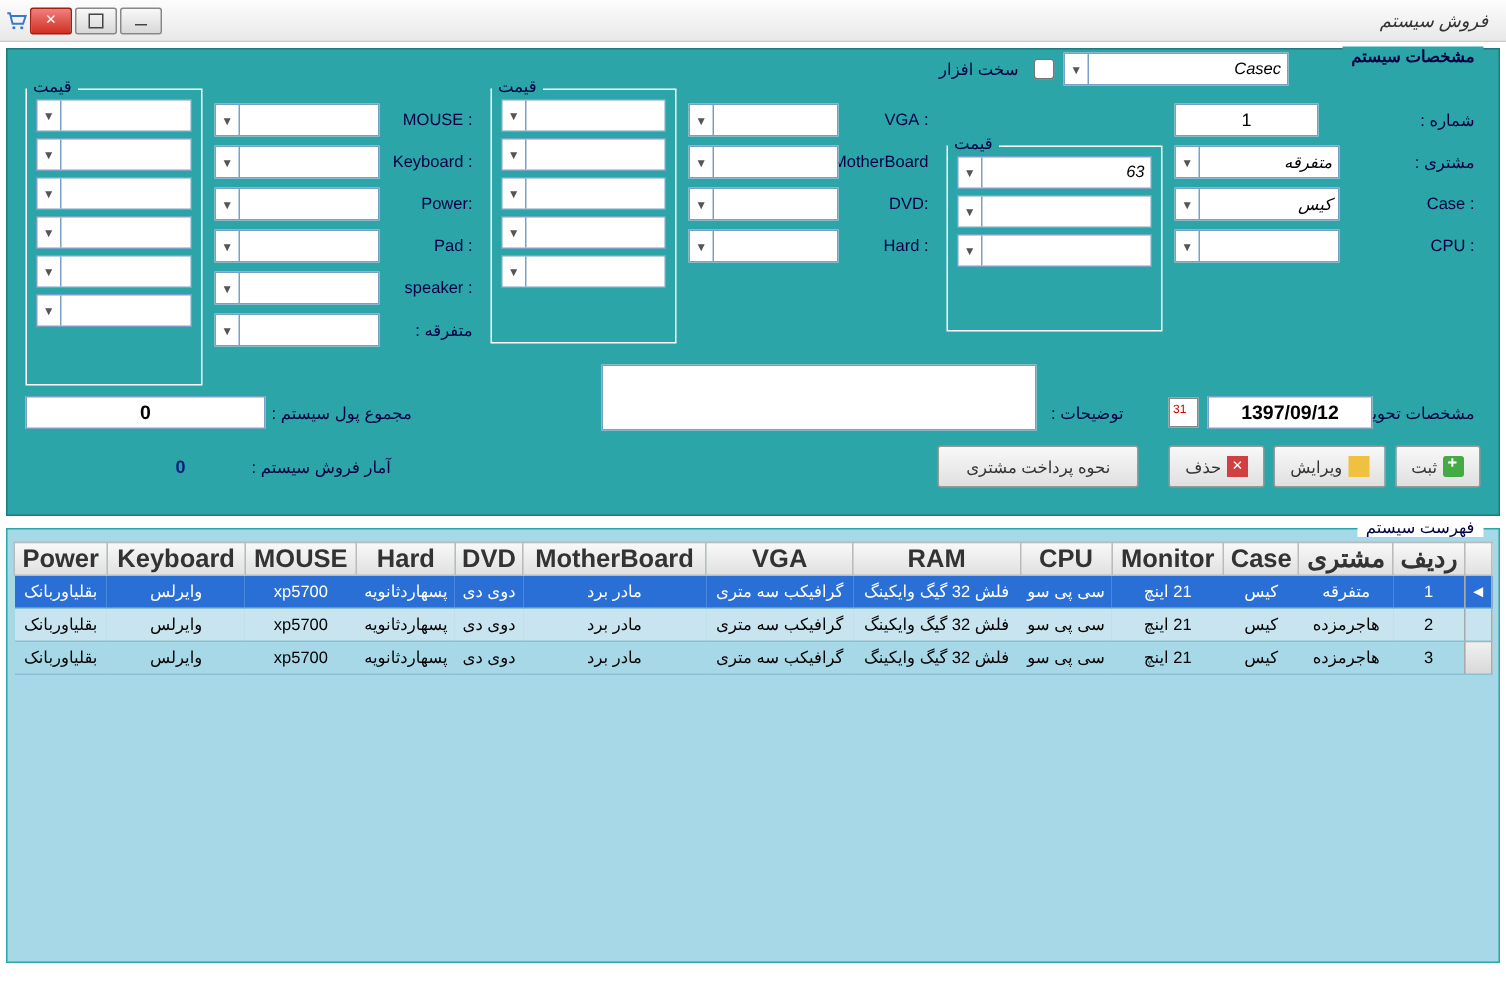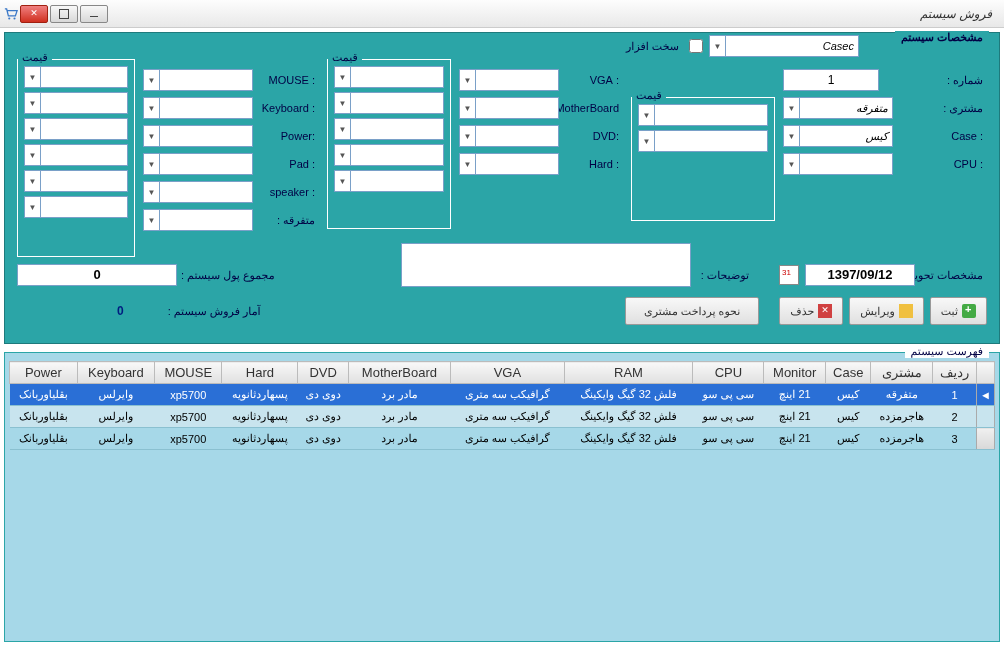--- a/index.html
+++ b/index.html
@@ -41,21 +41,21 @@
 .ico-del::before{content:"✕"; color:#fff; font-size:9px; position:absolute; left:3px; top:1px;}
 .ico-cal { border:1px solid #888; background:#fff; position:relative;}
 .ico-cal::before{content:"31"; font-size:8px; color:#c00; position:absolute; left:2px; top:2px;}
 
 .stats { color: #001d80; font-weight:bold; font-size:12px; }
 
 .list-panel { border: 1px solid #2ba5a7; margin-top: 8px; height: 290px; position:relative; background:#a6d8e8; }
 .list-panel .group-title2 { position:absolute; top:-8px; right:10px; background:#fff; padding:0 6px; color:#004; }
 
 .grid { width: 100%; border-collapse: collapse; background: #a6d8e8; direction: rtl; }
-.grid th { background: linear-gradient(#f8f8f8,#e0e0e0); border: 1px solid #bbb; height: 22px; font-weight: normal; color:#333; font-size:13px; padding:0 2px; }
+.grid th { background: linear-gradient(#f8f8f8,#e0e0e0); border: 1px solid #bbb; height: 22px; font-weight: bold; color:#333; font-size:17px; padding:0 2px; }
 .grid td { border-bottom: 1px solid #8ac0d0; height: 22px; text-align: center; font-size: 11px; padding:0 2px; white-space:nowrap; }
 .grid tr.selected td { background: #2a6fd6; color: #fff; }
 .grid tr.alt td { background: #c8e4ee; }
 .row-sel { width:18px; background:linear-gradient(#f0f0f0,#d8d8d8); border:1px solid #aaa; }
 
 .layout-top { display:flex; gap:8px; direction:rtl; }
 .col-r { width: 220px; }
 .col-m2 { width: 168px; }
 .col-l1 { width: 180px; }
 .col-l2 { width: 122px; }
@@ -122,20 +122,24 @@
             <div class="combo" style="width:110px;margin-right:auto">
               <span class="arrow"></span>
               <span class="val"></span>
             </div>
           </div>
     </div>
 
     <div style="width:150px">
       <div class="price-box" style="height:124px;margin-top:28px">
         <span class="pb-title">قیمت</span>
+        <div class="combo" style="width:130px;margin:4px 0">
+              <span class="arrow"></span>
+              <span class="val">63</span>
+            </div>
         <div class="combo" style="width:130px;margin:4px 0">
               <span class="arrow"></span>
               <span class="val"></span>
             </div>
         <div class="combo" style="width:130px;margin:4px 0">
               <span class="arrow"></span>
               <span class="val"></span>
             </div>
       </div>
     </div>

